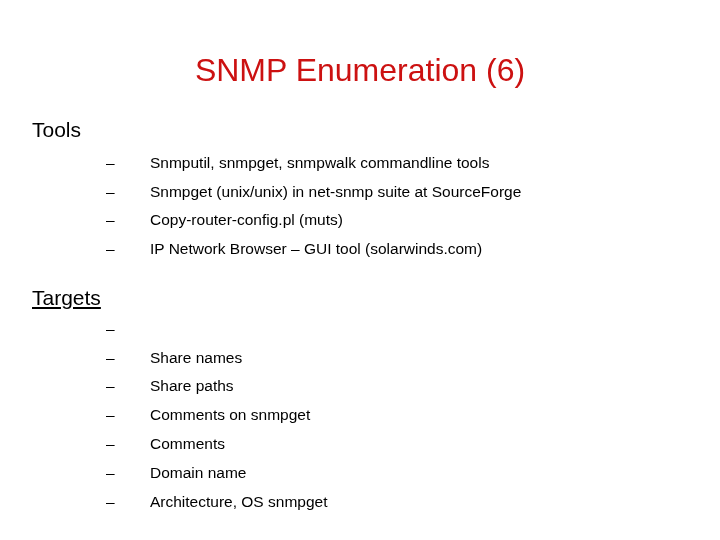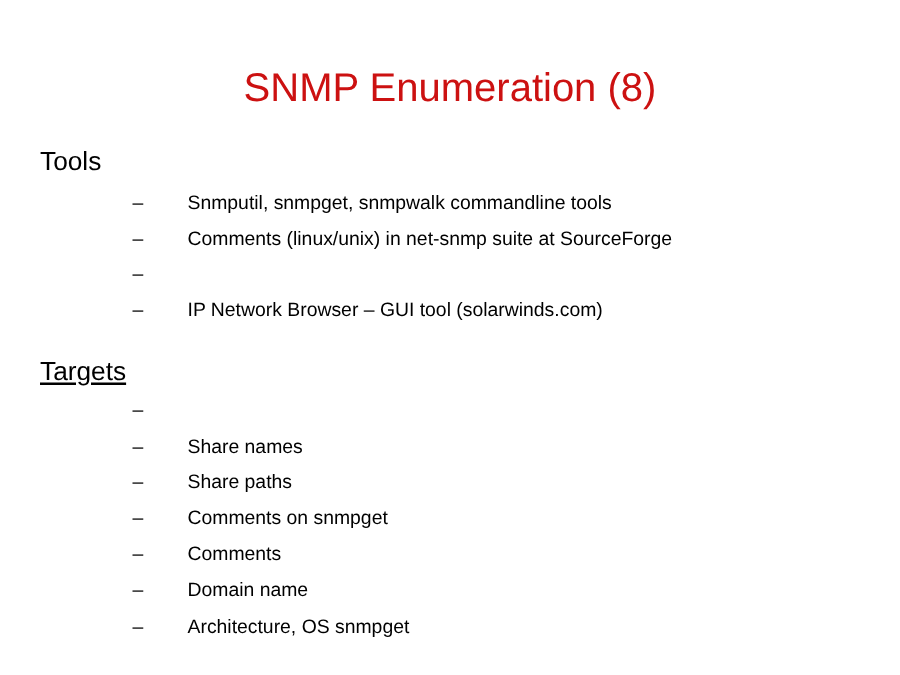--- a/index.html
+++ b/index.html
@@ -92,37 +92,38 @@
   .section-targets .section-heading {
     margin-bottom: 4px;
     text-decoration: underline;
   }
 </style>
 </head>
 <body>
 
 <div class="slide">
 
-  <h1 class="slide-title">SNMP Enumeration (8)</h1>
+  <h1 class="slide-title">SNMP Enumeration (6)</h1>
 
   <div class="body-area">
 
     <section class="section section-tools">
       <h2 class="section-heading">Tools</h2>
       <ul class="section-list">
         <li>
           <span class="bullet-dash">–</span>
           <span class="item-text">Snmputil, snmpget, snmpwalk commandline tools</span>
         </li>
         <li>
           <span class="bullet-dash">–</span>
-          <span class="item-text">Comments (linux/unix) in net-snmp suite at SourceForge</span>
+          <span class="item-text">Snmpget (unix/unix) in net-snmp suite at SourceForge</span>
         </li>
         <li>
           <span class="bullet-dash">–</span>
+          <span class="item-text">Copy-router-config.pl (muts)</span>
         </li>
         <li>
           <span class="bullet-dash">–</span>
           <span class="item-text">IP Network Browser – GUI tool (solarwinds.com)</span>
         </li>
       </ul>
     </section>
 
     <section class="section section-targets">
       <h2 class="section-heading">Targets</h2>

